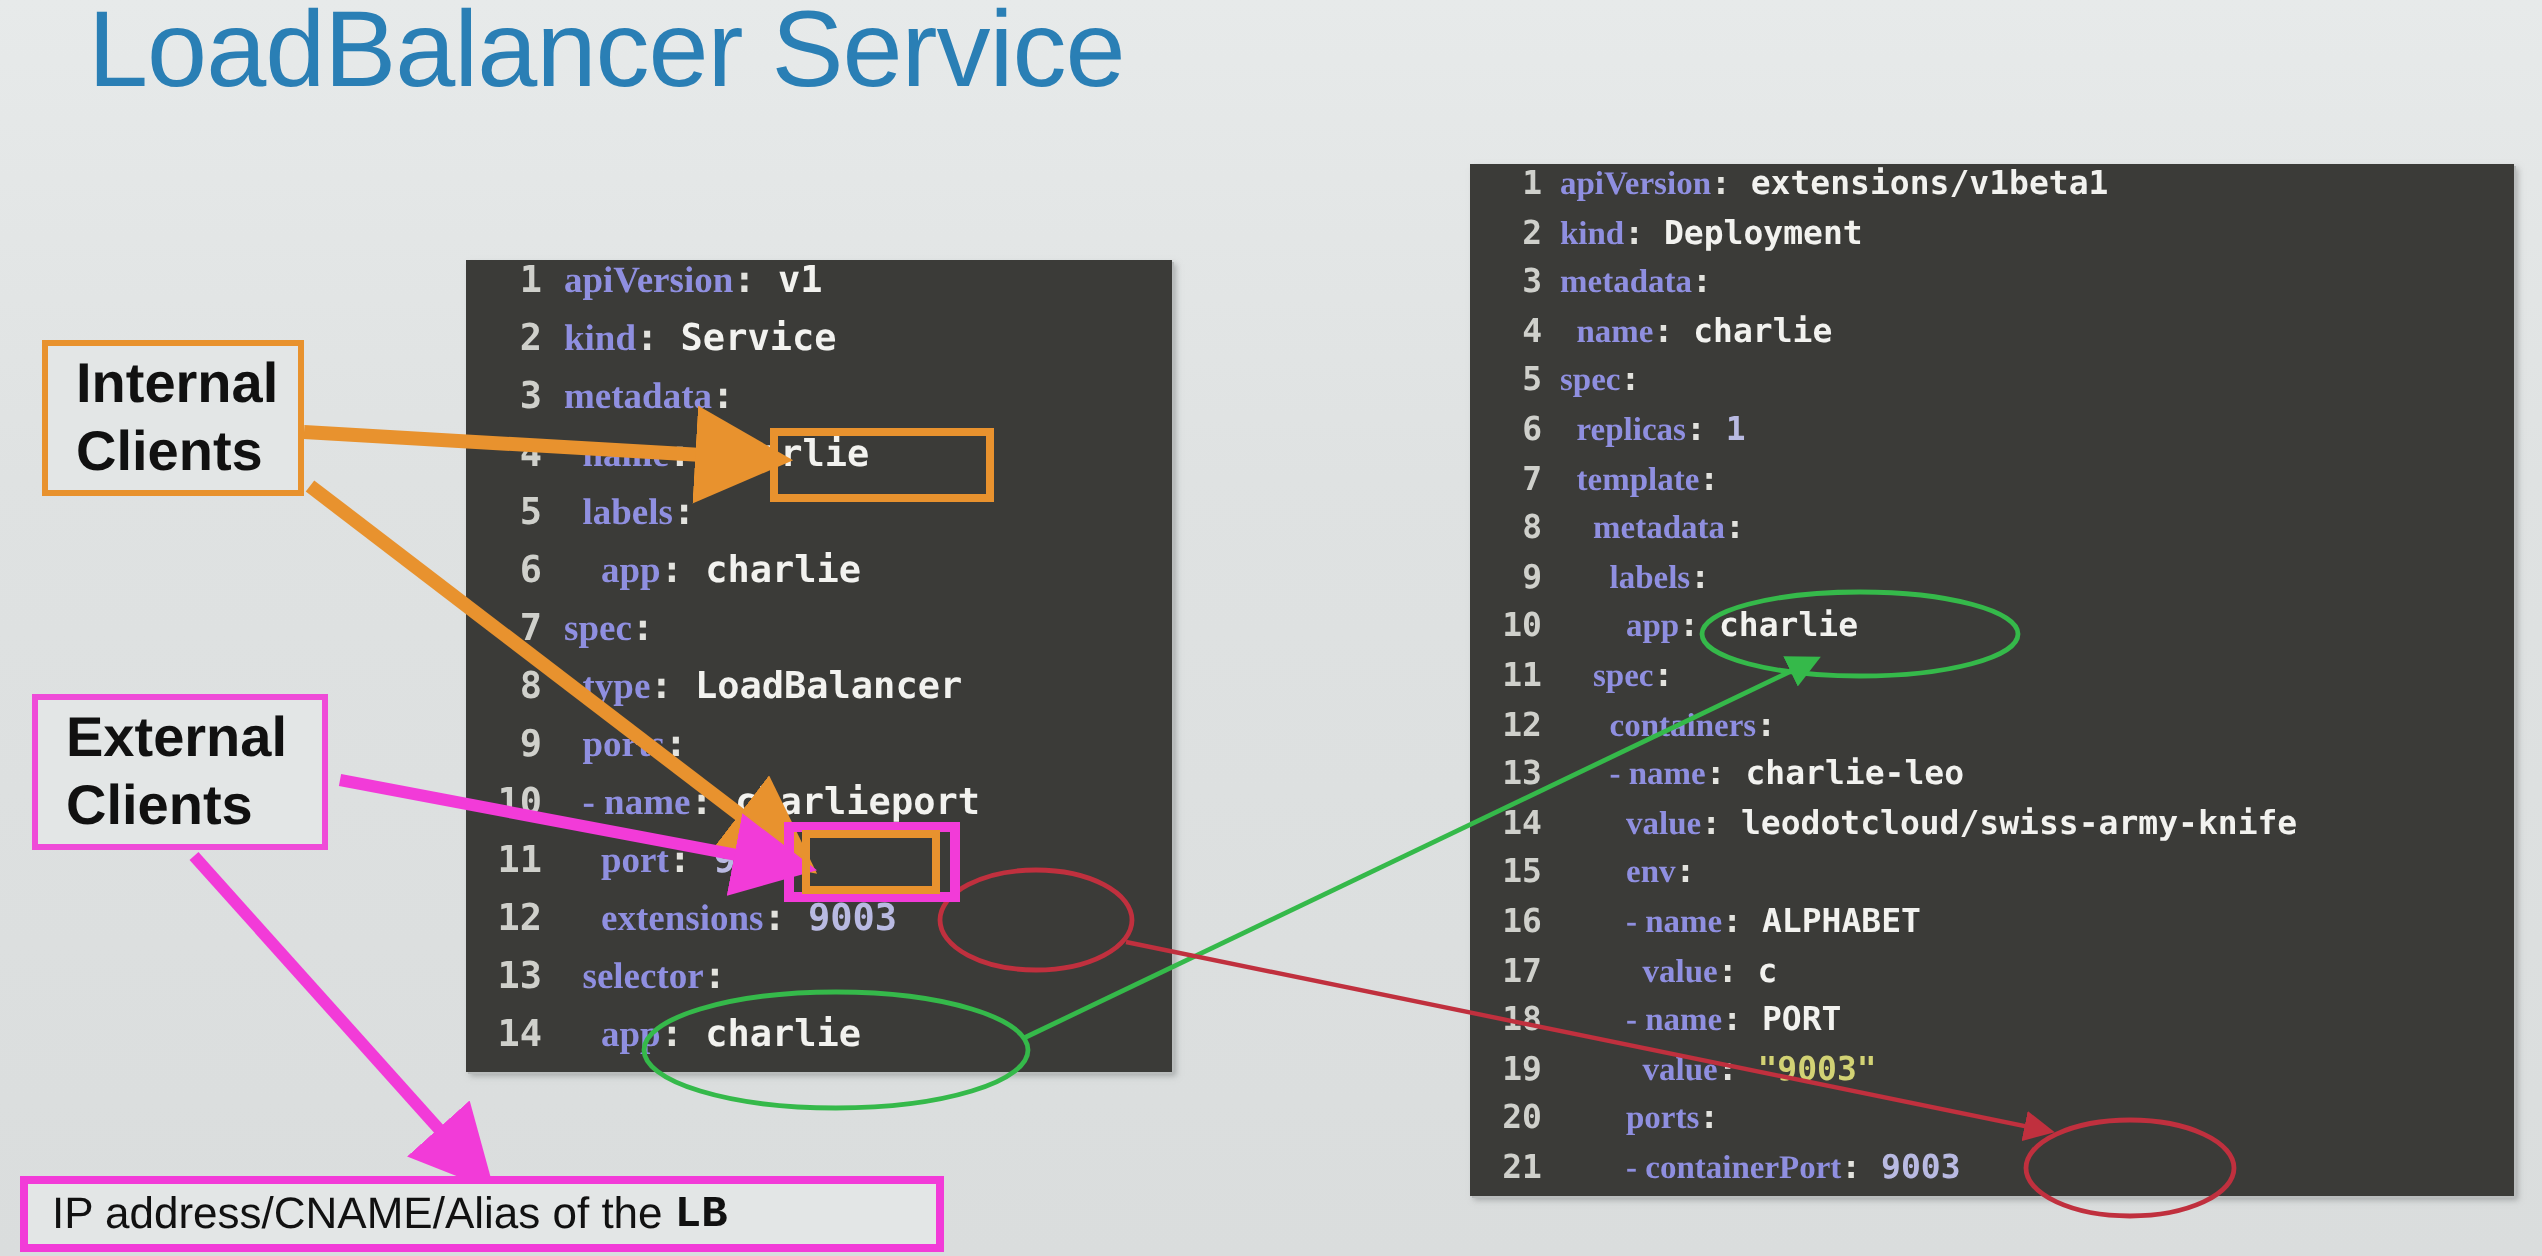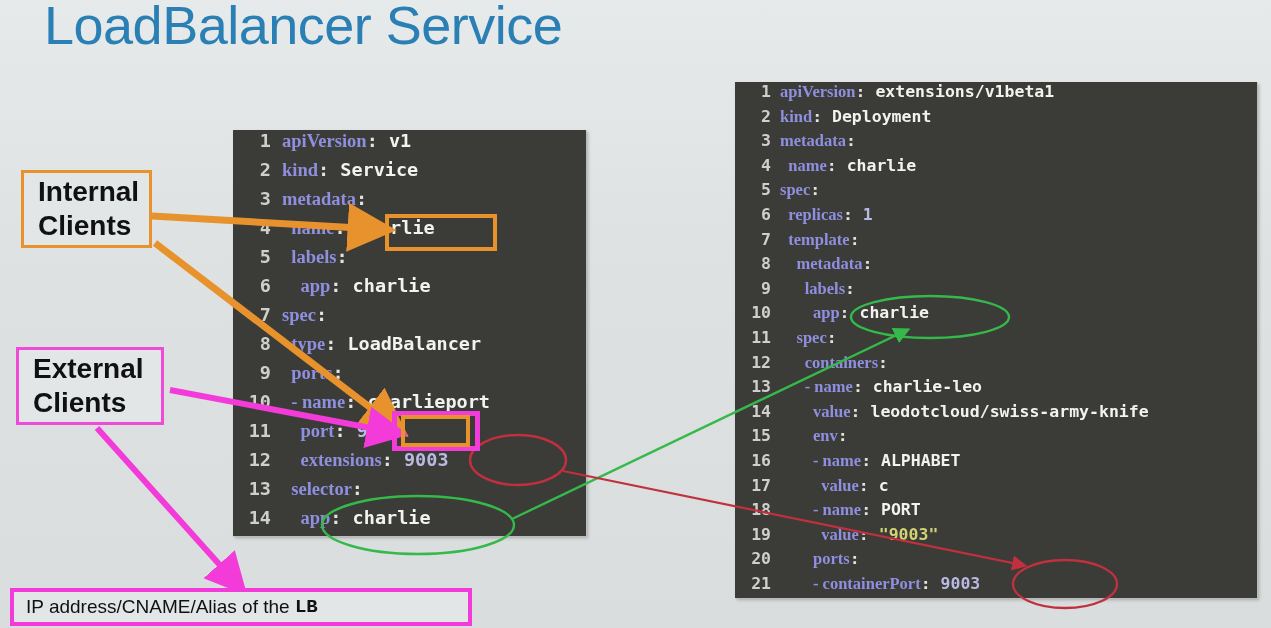--- a/index.html
+++ b/index.html
@@ -88,21 +88,21 @@
 
   #lb-caption {
     position: absolute;
     left: 10px; top: 588px; width: 462px; height: 38px;
     background: #e3e6e6;
     border: 4px solid #f23bd8;
     box-sizing: border-box;
     display: flex;
     align-items: center;
     padding-left: 12px;
-    font-size: 19px;
+    font-size: 22px;
     color: #111;
     white-space: pre;
   }
   #lb-caption b { font-weight: bold; font-family: Liberation Mono, monospace; }
 
   
   .hl-box { position: absolute; box-sizing: border-box; }
   #hl-name-charlie { left: 385px; top: 214px; width: 112px; height: 37px; border: 4px solid #e8922e; }
   #hl-port-outer   { left: 392px; top: 411px; width: 88px;  height: 40px; border: 5px solid #f23bd8; }
   #hl-port-inner   { left: 401px; top: 415px; width: 69px;  height: 32px; border: 4px solid #e8922e; }

